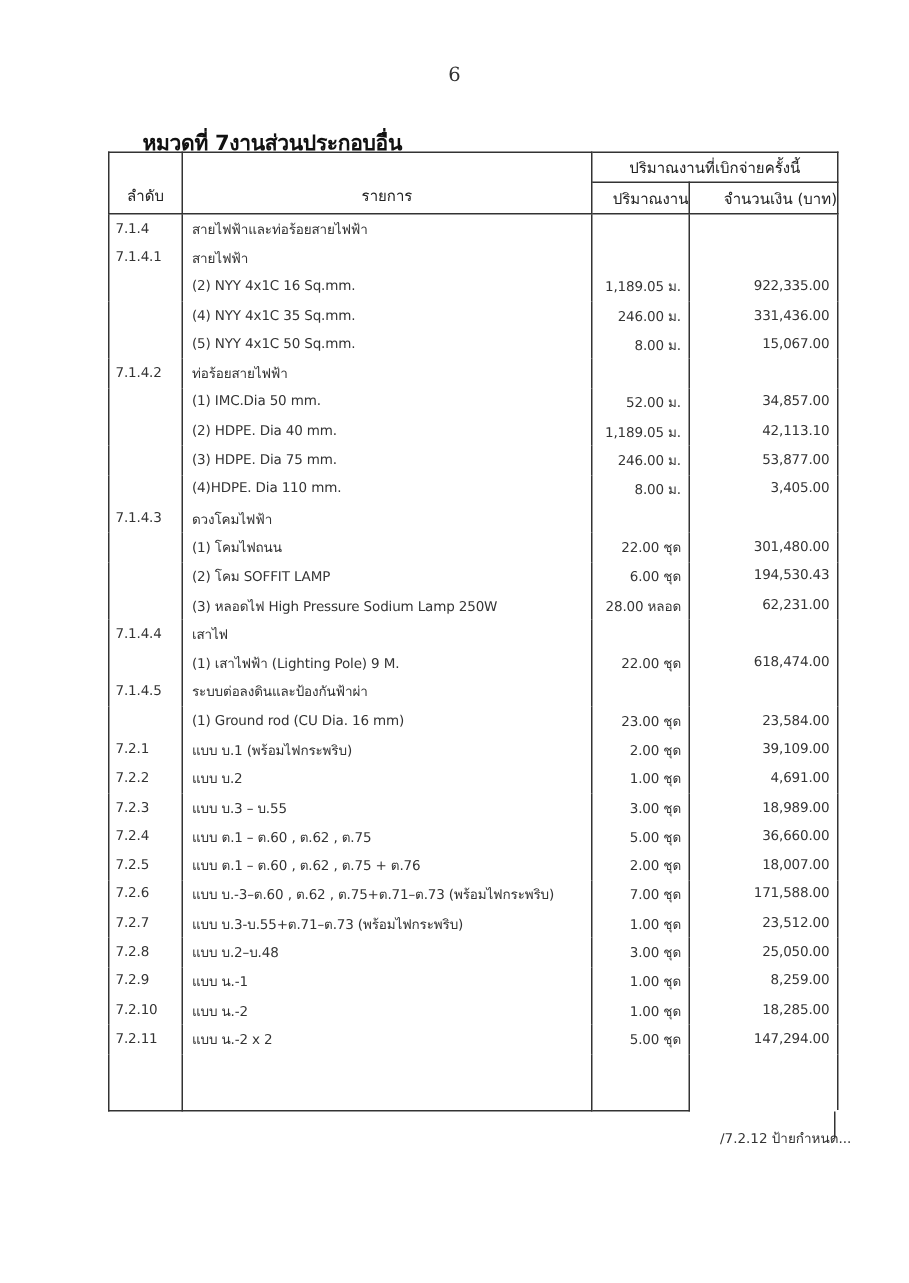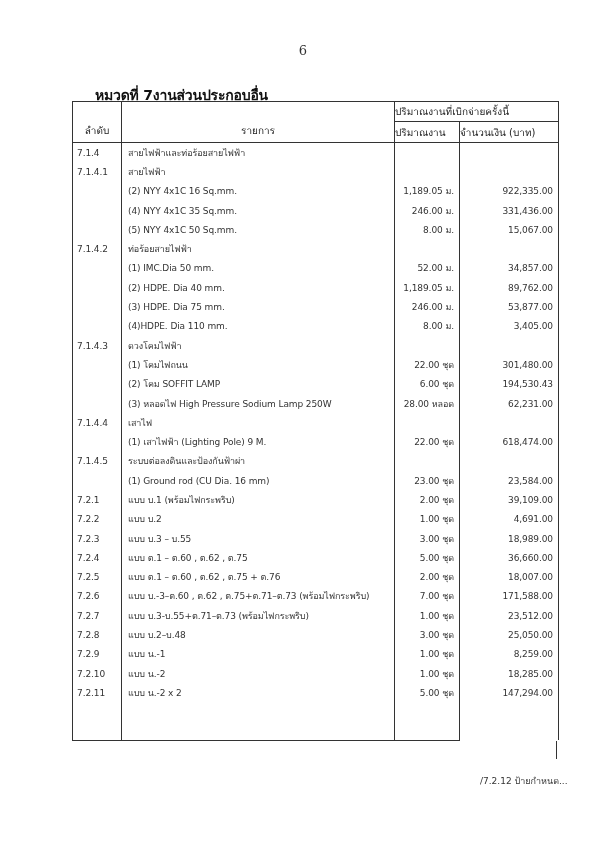--- a/index.html
+++ b/index.html
@@ -49,25 +49,25 @@
     .doc-table col.c4 { width: 99px; }
     .doc-table th {
       font-weight: normal;
       border: 1.3px solid #333;
       font-size: 10px;
       color: #222;
       padding: 0;
     }
     .doc-table th.group {
       height: 19px;
-      text-align: left;
+      text-align: center;
     }
     .doc-table th.sub {
       height: 20px;
-      text-align: left;
+      text-align: right;
     }
     .doc-table th.tall {
       vertical-align: bottom;
       padding-bottom: 4px;
     }
     .doc-table td {
       border-left: 1.3px solid #333;
       border-right: 1.3px solid #333;
       height: 19.3px;
       padding: 0 6px;
@@ -89,21 +89,21 @@
     }
     .doc-table tr.spacer td {
       height: 37px;
       border-bottom: 1.3px solid #333;
     }
     .doc-table tr.spacer td.last {
       border-bottom: none;
     }
     .continuation {
       position: absolute;
-      top: 774px;
+      top: 752px;
       left: 480px;
       font-size: 9px;
       color: #333;
       text-align: center;
     }
     .right-tail {
       position: absolute;
       left: 556px;
       top: 741px;
       width: 0;
@@ -176,21 +176,21 @@
       <tr>
         <td class="code"></td>
         <td class="item">(1) IMC.Dia 50 mm.</td>
         <td class="num">52.00 ม.</td>
         <td class="num">34,857.00</td>
       </tr>
       <tr>
         <td class="code"></td>
         <td class="item">(2) HDPE. Dia 40 mm.</td>
         <td class="num">1,189.05 ม.</td>
-        <td class="num">89,762.00</td>
+        <td class="num">42,113.10</td>
       </tr>
       <tr>
         <td class="code"></td>
         <td class="item">(3) HDPE. Dia 75 mm.</td>
         <td class="num">246.00 ม.</td>
         <td class="num">53,877.00</td>
       </tr>
       <tr>
         <td class="code"></td>
         <td class="item">(4)HDPE. Dia 110 mm.</td>

